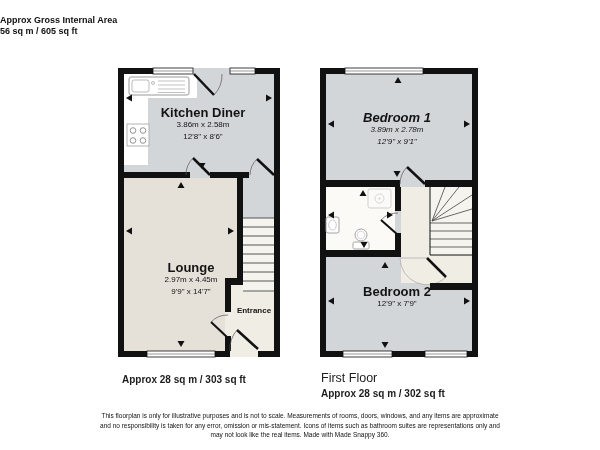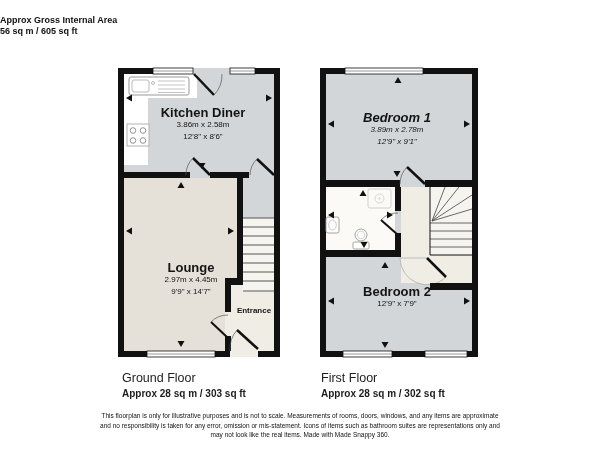--- a/index.html
+++ b/index.html
@@ -244,21 +244,20 @@
     <div class="room-dim">12'9" x 9'1"</div>
   </div>
 
 
   <div class="room-label" style="left:338px;top:286px;width:118px;">
     <div class="room-name">Bedroom 2</div>
     <div class="room-dim">12'9" x 7'9"</div>
   </div>
 
   <div class="floor-label" style="left:122px;top:371px;">
-    <div class="floor-name">Ground Floor</div>
     <div class="floor-area">Approx 28 sq m / 303 sq ft</div>
   </div>
   <div class="floor-label" style="left:321px;top:371px;">
     <div class="floor-name">First Floor</div>
     <div class="floor-area">Approx 28 sq m / 302 sq ft</div>
   </div>
 
   <div class="abs footer">
     <div>This floorplan is only for illustrative purposes and is not to scale. Measurements of rooms, doors, windows, and any items are approximate</div>
     <div>and no responsibility is taken for any error, omission or mis-statement. Icons of items such as bathroom suites are representations only and</div>

